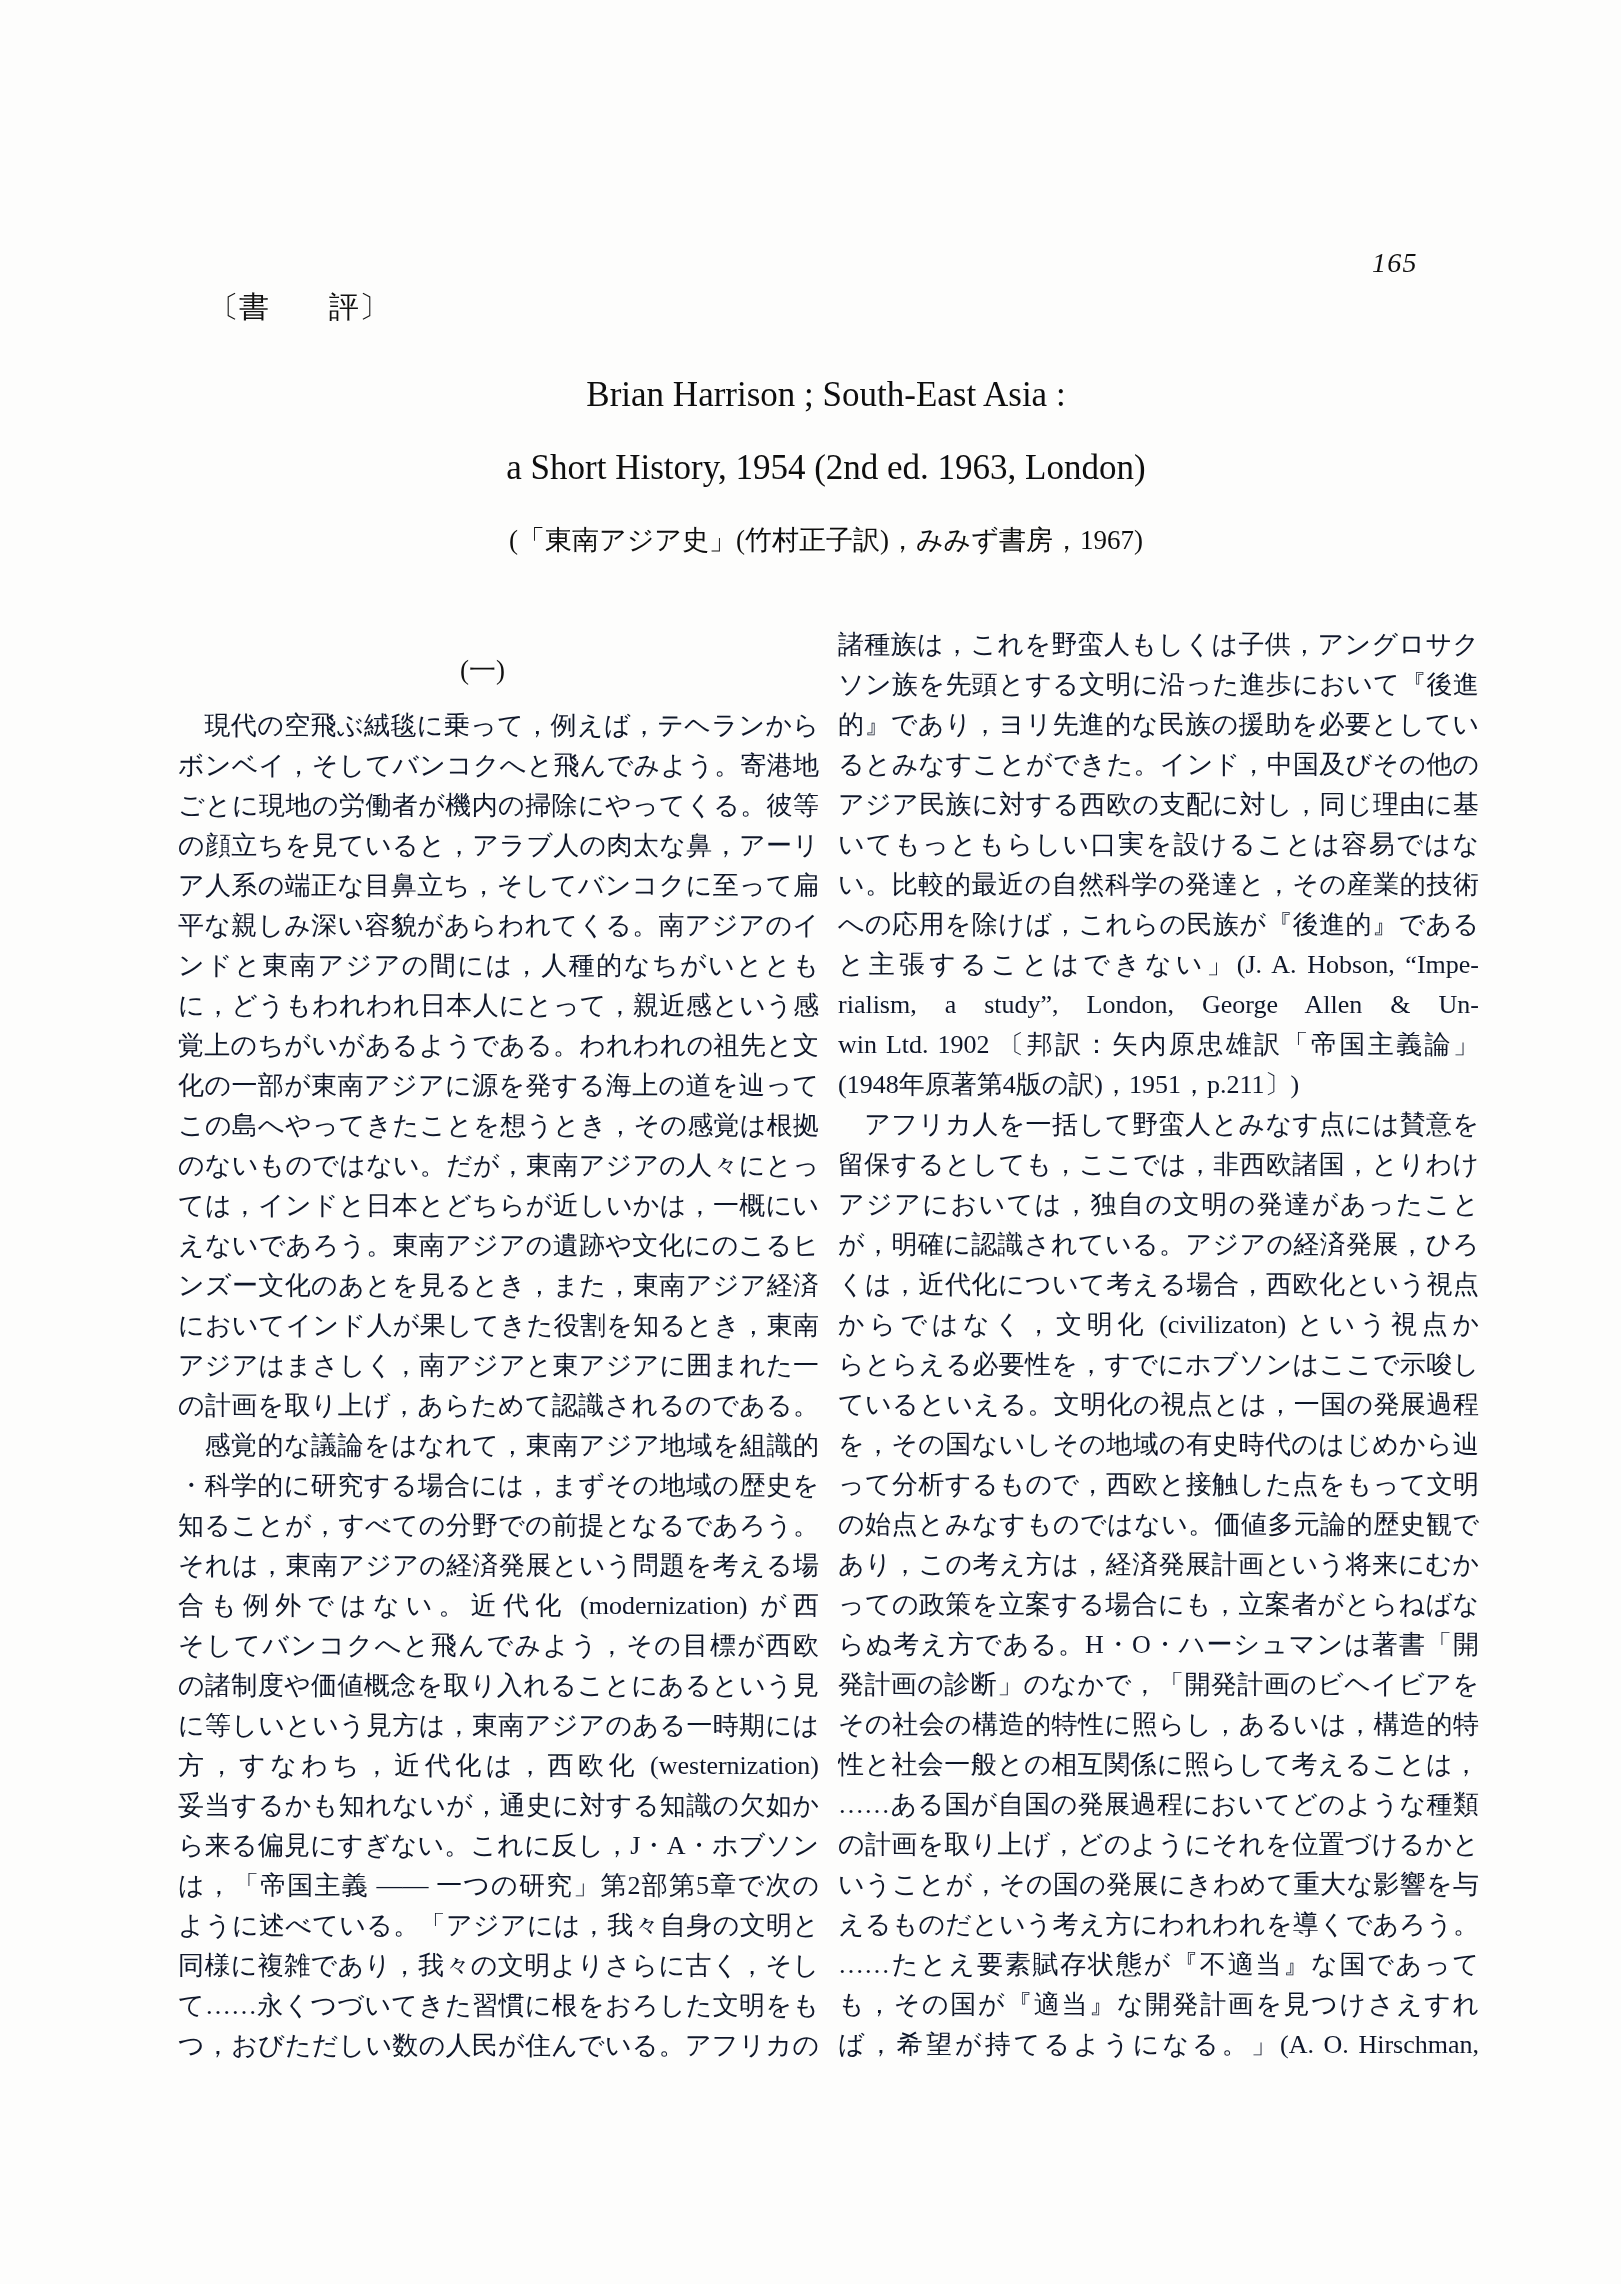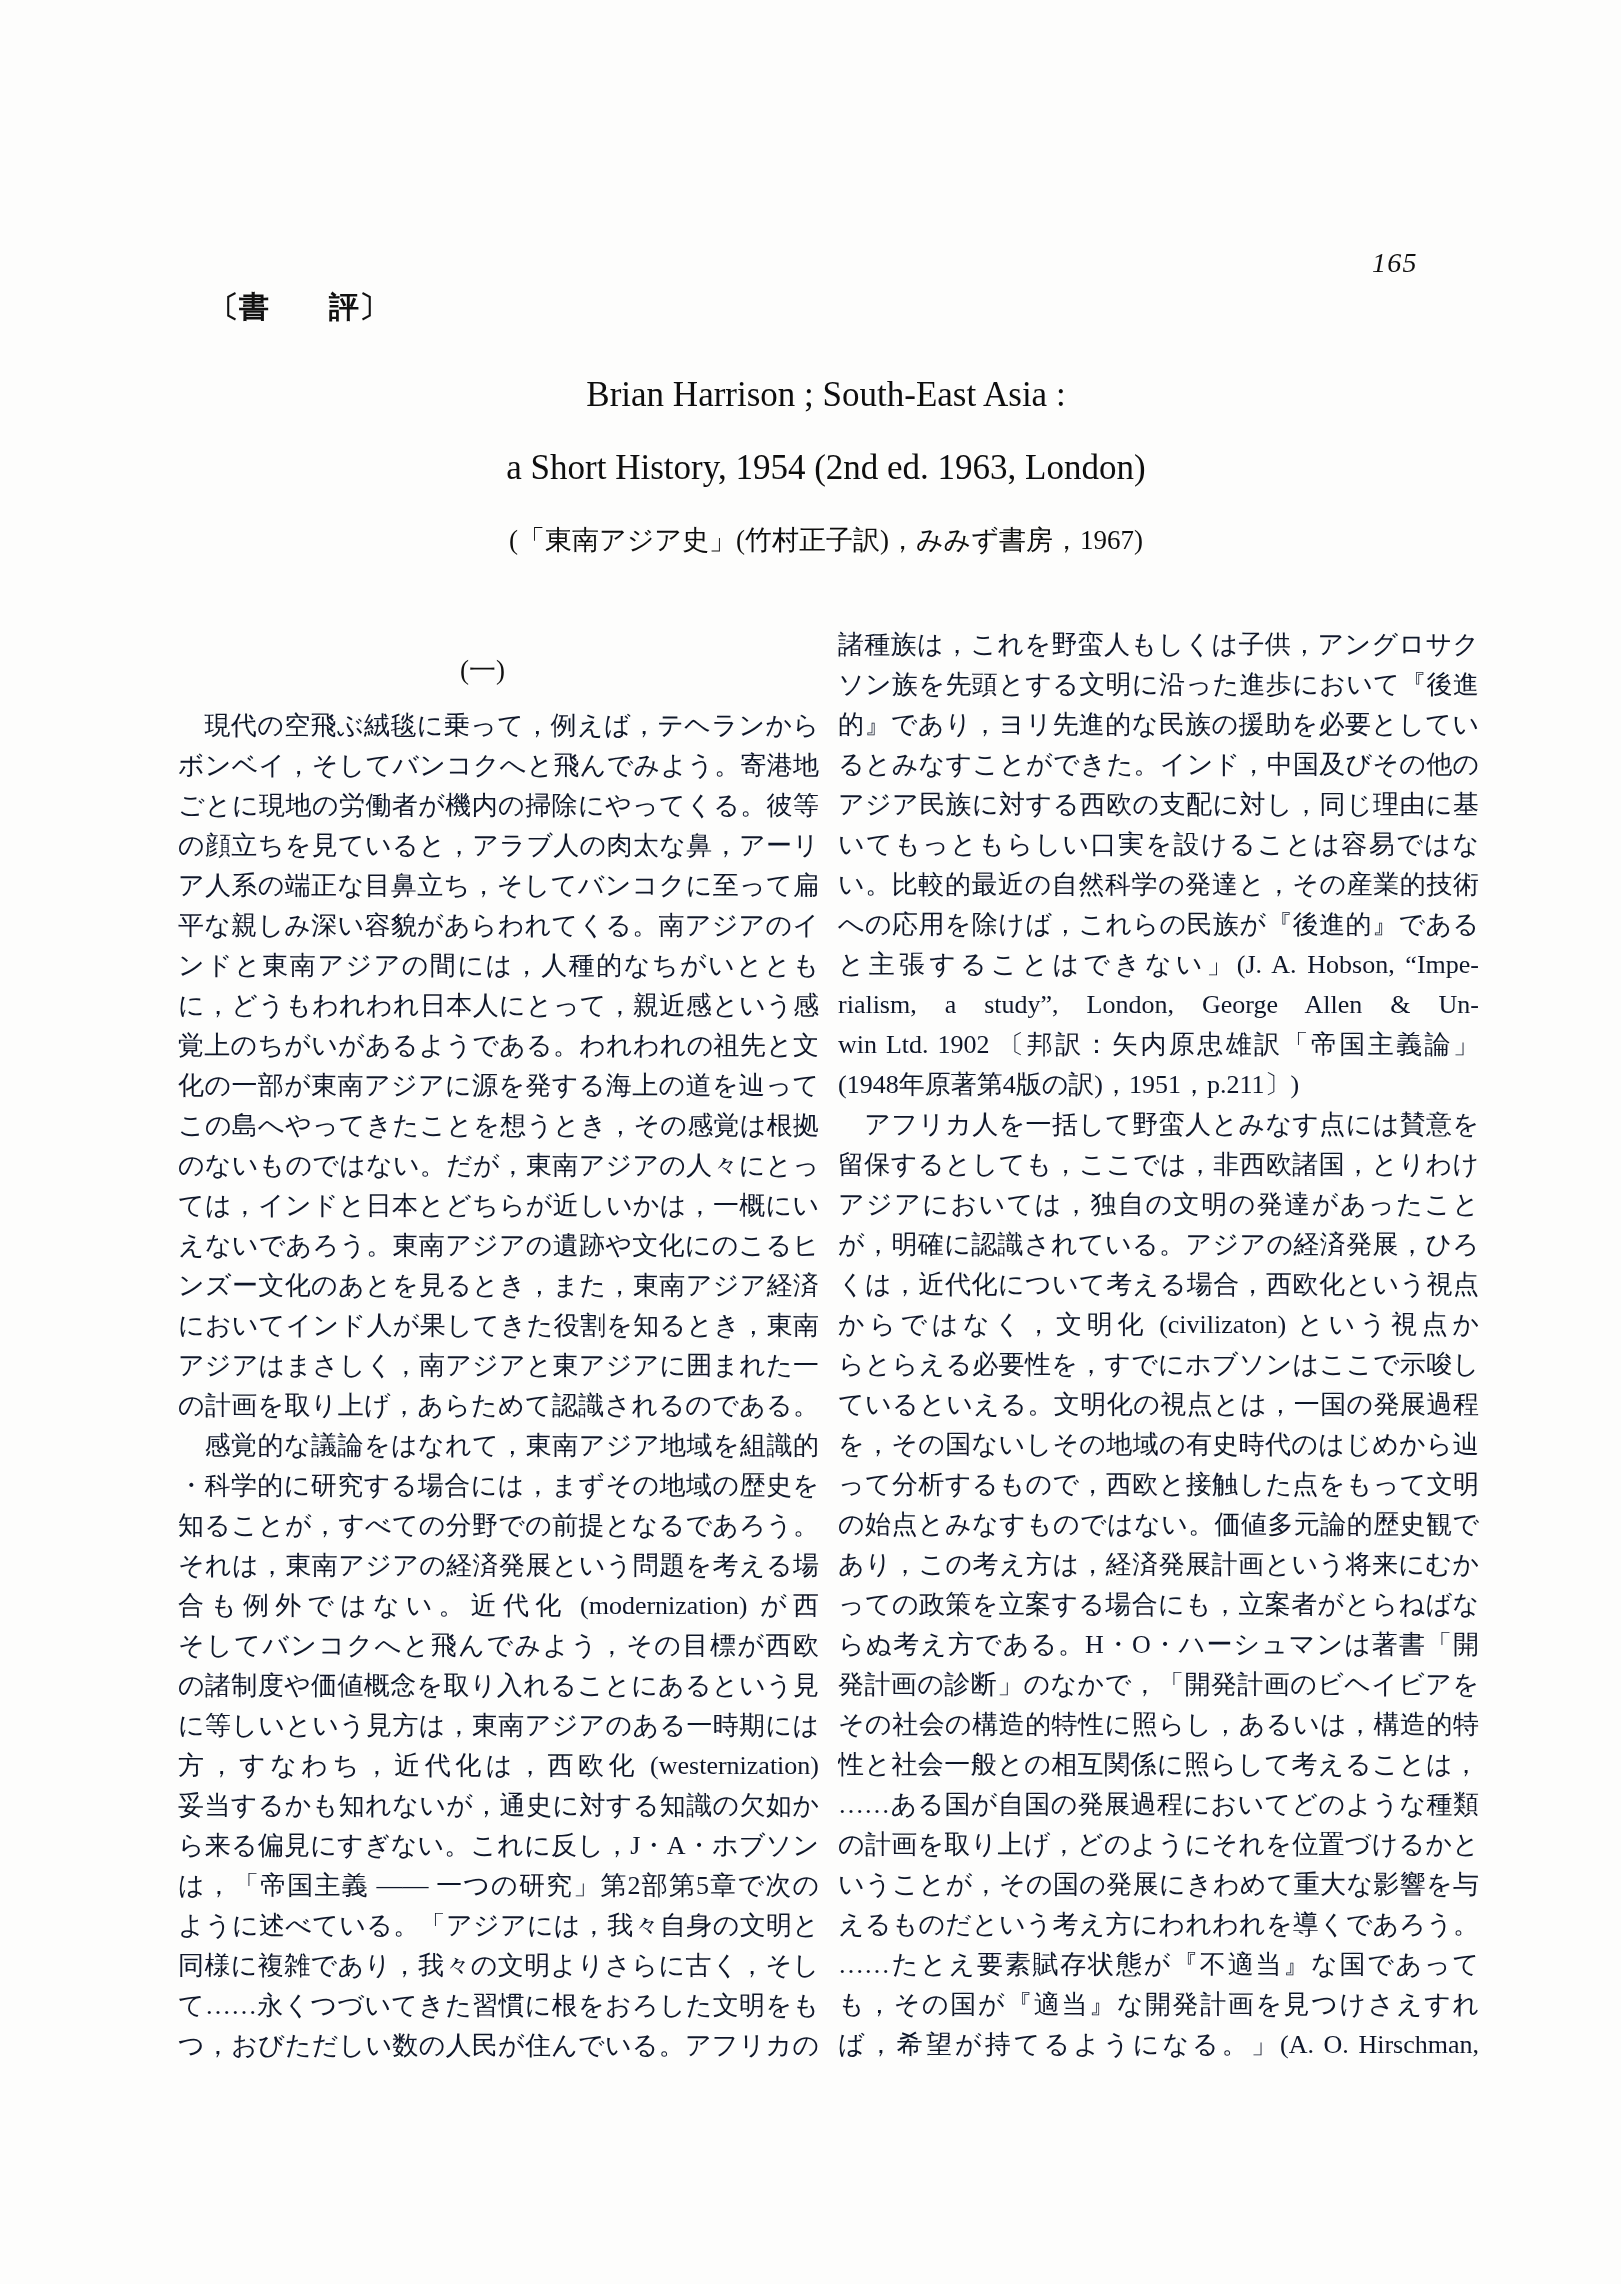--- a/index.html
+++ b/index.html
@@ -25,21 +25,21 @@
     letter-spacing: 1.3px;
     color: #111;
     margin-top: 28px;
   }
 
   .review-label {
     position: absolute;
     top: 287px;
     left: 209px;
     font-size: 30px;
-    font-weight: bold;
+    font-weight: normal;
     color: #111;
   }
 
   .title-block {
     position: absolute;
     left: 45px;
     width: 1562px;
     text-align: center;
     color: #0e0e0e;
   }

